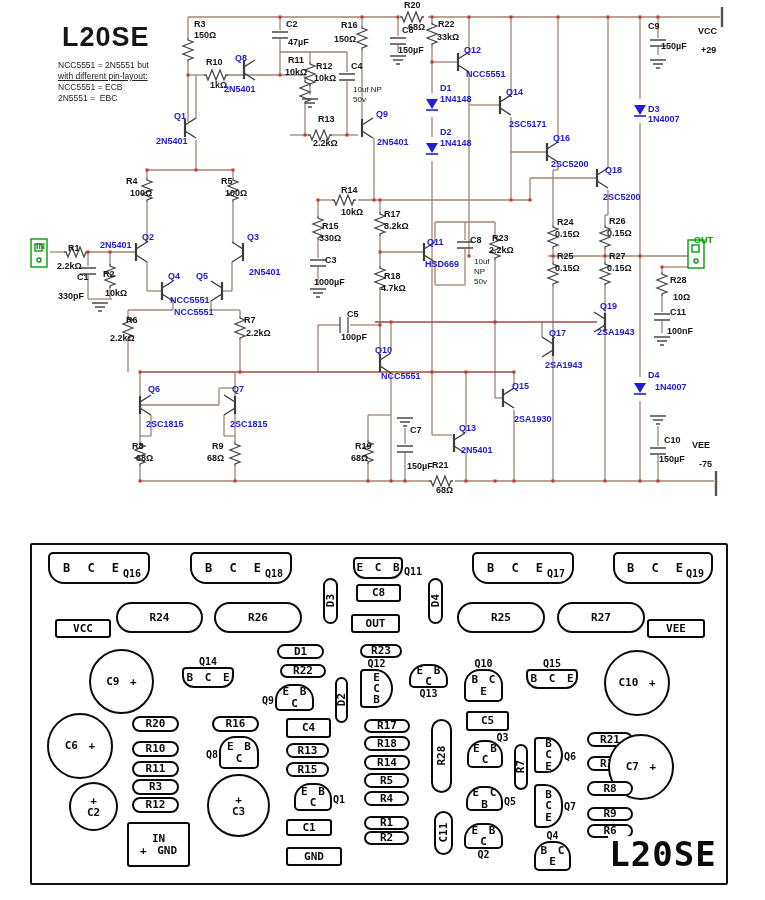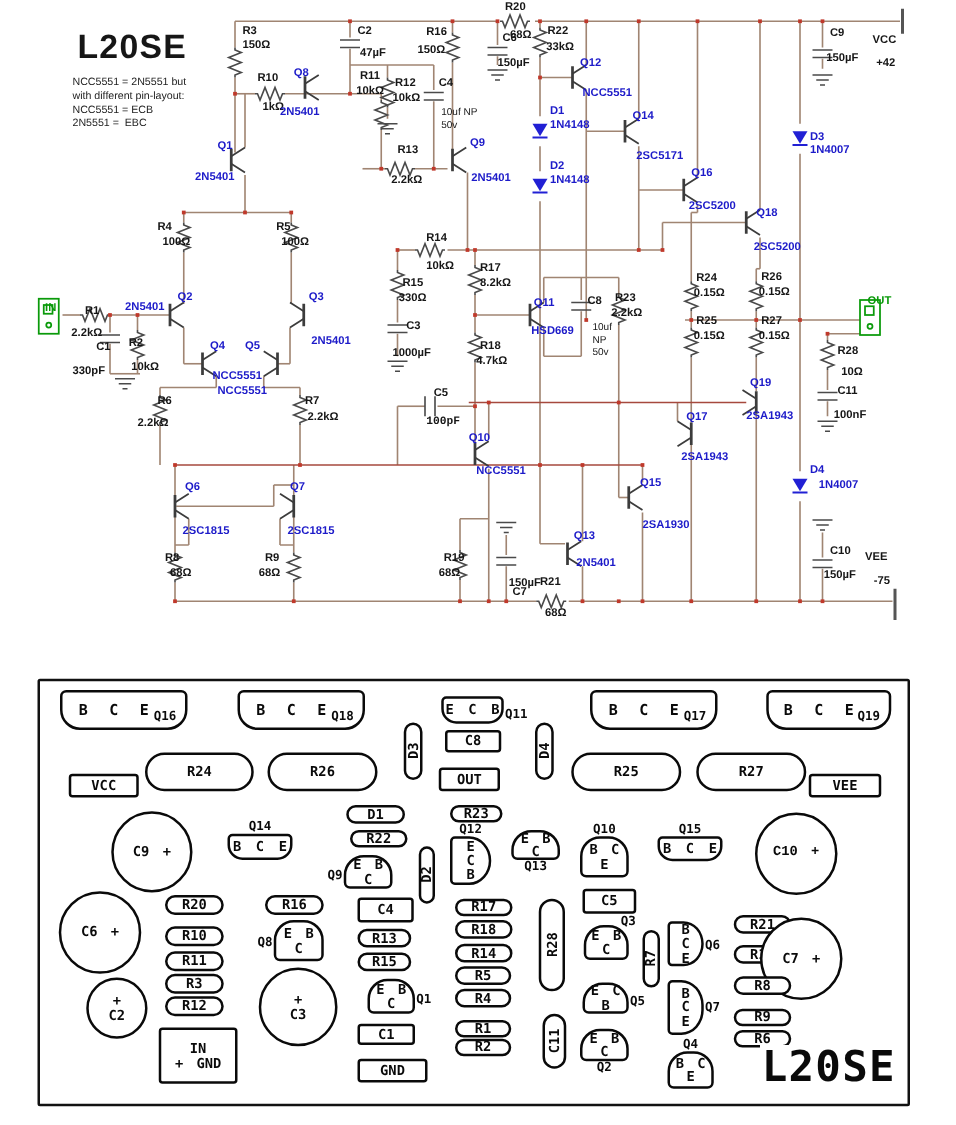--- a/index.html
+++ b/index.html
@@ -362,41 +362,41 @@
         <rect class="dot" x="656.5" y="479.5" width="3" height="3"></rect>
       <rect class="dot" x="145.5" y="168.5" width="3" height="3"></rect>
         <rect class="dot" x="194.5" y="168.5" width="3" height="3"></rect>
       <rect class="dot" x="231.5" y="168.5" width="3" height="3"></rect>
     </g>
   </svg>
 
   <div id="schtitle">L20SE</div>
   <div id="schnotes">
       <div class="note" style="left: 58px; top: 60px;">NCC5551 = 2N5551 but</div>
-      <div class="note" style="left: 58px; top: 71px;">with different pin-layout:</div>
+      <div class="note" style="left: 58px; top: 71px; text-decoration: underline;">with different pin-layout:</div>
       <div class="note" style="left: 58px; top: 82px;">NCC5551 = ECB</div>
       <div class="note" style="left: 58px; top: 93px;">2N5551 =  EBC</div>
     </div>
   <div id="schtexts">
       <div class="st k" style="left: 194px; top: 20px;">R3</div>
       <div class="st k" style="left: 194px; top: 31px;">150Ω</div>
       <div class="st k" style="left: 286px; top: 20px;">C2</div>
       <div class="st k" style="left: 288px; top: 38px;">47µF</div>
       <div class="st k" style="left: 404px; top: 1px;">R20</div>
       <div class="st k" style="left: 408px; top: 23px;">68Ω</div>
       <div class="st k" style="left: 341px; top: 21px;">R16</div>
       <div class="st k" style="left: 334px; top: 35px;">150Ω</div>
       <div class="st k" style="left: 402px; top: 26px;">C6</div>
       <div class="st k" style="left: 398px; top: 46px;">150µF</div>
       <div class="st k" style="left: 438px; top: 20px;">R22</div>
       <div class="st k" style="left: 437px; top: 33px;">33kΩ</div>
-      <div class="st k" style="left: 664px; top: 22px;">C9</div>
+      <div class="st k" style="left: 648px; top: 22px;">C9</div>
       <div class="st k" style="left: 661px; top: 42px;">150µF</div>
       <div class="st k" style="left: 698px; top: 27px;">VCC</div>
-      <div class="st k" style="left: 701px; top: 46px;">+42</div>
+      <div class="st k" style="left: 701px; top: 46px;">+29</div>
       <div class="st k" style="left: 206px; top: 58px;">R10</div>
       <div class="st k" style="left: 210px; top: 81px;">1kΩ</div>
       <div class="st b" style="left: 235px; top: 54px;">Q8</div>
       <div class="st b" style="left: 224px; top: 85px;">2N5401</div>
       <div class="st k" style="left: 288px; top: 56px;">R11</div>
       <div class="st k" style="left: 285px; top: 68px;">10kΩ</div>
       <div class="st k" style="left: 316px; top: 62px;">R12</div>
       <div class="st k" style="left: 314px; top: 74px;">10kΩ</div>
       <div class="st k" style="left: 351px; top: 62px;">C4</div>
       <div class="st k s1" style="left: 353px; top: 86px;">10uf NP</div>
@@ -471,42 +471,42 @@
       <div class="st k" style="left: 673px; top: 293px;">10Ω</div>
       <div class="st b" style="left: 600px; top: 302px;">Q19</div>
       <div class="st b" style="left: 597px; top: 328px;">2SA1943</div>
       <div class="st k" style="left: 670px; top: 308px;">C11</div>
       <div class="st k" style="left: 667px; top: 327px;">100nF</div>
       <div class="st k" style="left: 126px; top: 316px;">R6</div>
       <div class="st k" style="left: 110px; top: 334px;">2.2kΩ</div>
       <div class="st k" style="left: 244px; top: 316px;">R7</div>
       <div class="st k" style="left: 246px; top: 329px;">2.2kΩ</div>
       <div class="st k" style="left: 347px; top: 310px;">C5</div>
-      <div class="st k" style="left: 341px; top: 333px; font-family: Liberation Mono, monospace;">100pF</div>
+      <div class="st k" style="left: 341px; top: 333px;">100pF</div>
       <div class="st b" style="left: 549px; top: 329px;">Q17</div>
       <div class="st b" style="left: 545px; top: 361px;">2SA1943</div>
       <div class="st b" style="left: 375px; top: 346px;">Q10</div>
       <div class="st b" style="left: 381px; top: 372px;">NCC5551</div>
       <div class="st b" style="left: 648px; top: 371px;">D4</div>
       <div class="st b" style="left: 655px; top: 383px;">1N4007</div>
       <div class="st b" style="left: 512px; top: 382px;">Q15</div>
       <div class="st b" style="left: 514px; top: 415px;">2SA1930</div>
       <div class="st b" style="left: 148px; top: 385px;">Q6</div>
       <div class="st b" style="left: 146px; top: 420px;">2SC1815</div>
       <div class="st b" style="left: 232px; top: 385px;">Q7</div>
       <div class="st b" style="left: 230px; top: 420px;">2SC1815</div>
       <div class="st b" style="left: 459px; top: 424px;">Q13</div>
       <div class="st b" style="left: 461px; top: 446px;">2N5401</div>
       <div class="st k" style="left: 132px; top: 442px;">R8</div>
       <div class="st k" style="left: 136px; top: 454px;">68Ω</div>
       <div class="st k" style="left: 212px; top: 442px;">R9</div>
       <div class="st k" style="left: 207px; top: 454px;">68Ω</div>
       <div class="st k" style="left: 355px; top: 442px;">R19</div>
       <div class="st k" style="left: 351px; top: 454px;">68Ω</div>
-      <div class="st k" style="left: 410px; top: 469px;">C7</div>
+      <div class="st k" style="left: 410px; top: 426px;">C7</div>
       <div class="st k" style="left: 407px; top: 462px;">150µF</div>
       <div class="st k" style="left: 432px; top: 461px;">R21</div>
       <div class="st k" style="left: 436px; top: 486px;">68Ω</div>
       <div class="st k" style="left: 664px; top: 436px;">C10</div>
       <div class="st k" style="left: 659px; top: 455px;">150µF</div>
       <div class="st k" style="left: 692px; top: 441px;">VEE</div>
       <div class="st k" style="left: 699px; top: 460px;">-75</div>
     </div>
 
   <div id="pcbborder"></div>
@@ -595,21 +595,21 @@
         <span class="psub sp-below">Q13</span>
       </div>
       <div class="part p-dome" style="left: 464px; top: 669px; width: 39px; height: 33px;">
         <span class="ptxt">B C E</span>
         <span class="psub sp-above">Q10</span>
       </div>
       <div class="part p-to126" style="left: 526px; top: 669px; width: 52px; height: 20px;">
         <span class="ptxt">B C E</span>
         <span class="psub sp-above">Q15</span>
       </div>
-      <div class="part p-circle" style="left: 604px; top: 650px; width: 66px; height: 66px; font-family: Liberation Mono, monospace;">
+      <div class="part p-circle" style="left: 604px; top: 650px; width: 66px; height: 66px;">
         <span class="ptxt">C10 +</span>
       </div>
       <div class="part p-pill" style="left: 132px; top: 716px; width: 47px; height: 16px;">
         <span class="ptxt">R20</span>
       </div>
       <div class="part p-pill" style="left: 212px; top: 716px; width: 47px; height: 16px;">
         <span class="ptxt">R16</span>
       </div>
       <div class="part p-rect" style="left: 286px; top: 718px; width: 45px; height: 20px;">
         <span class="ptxt">C4</span>

